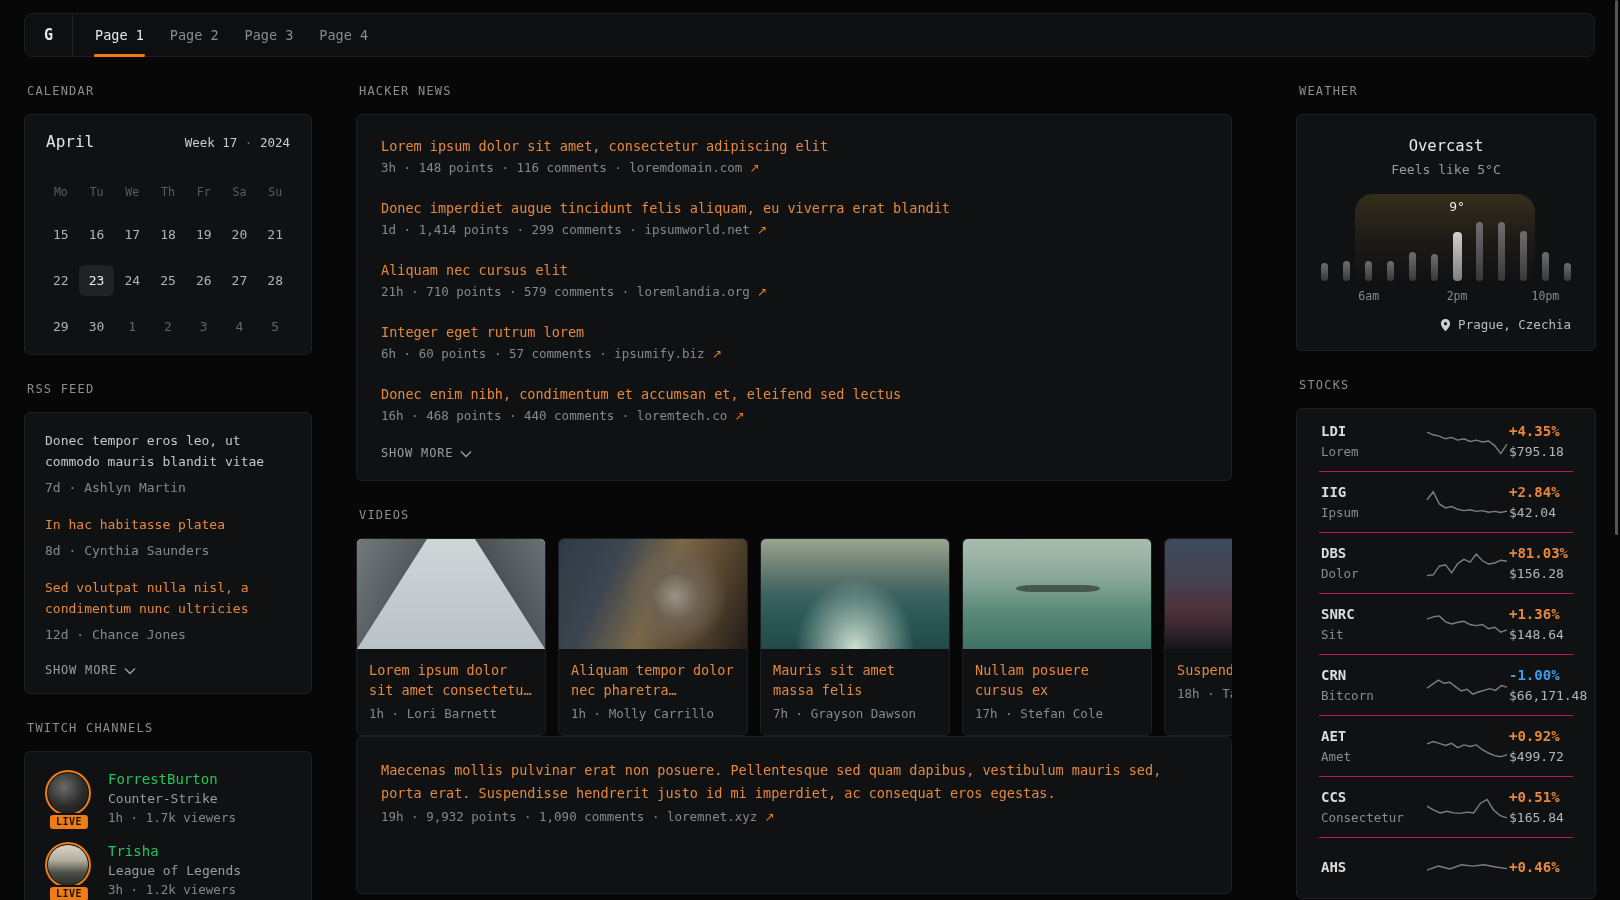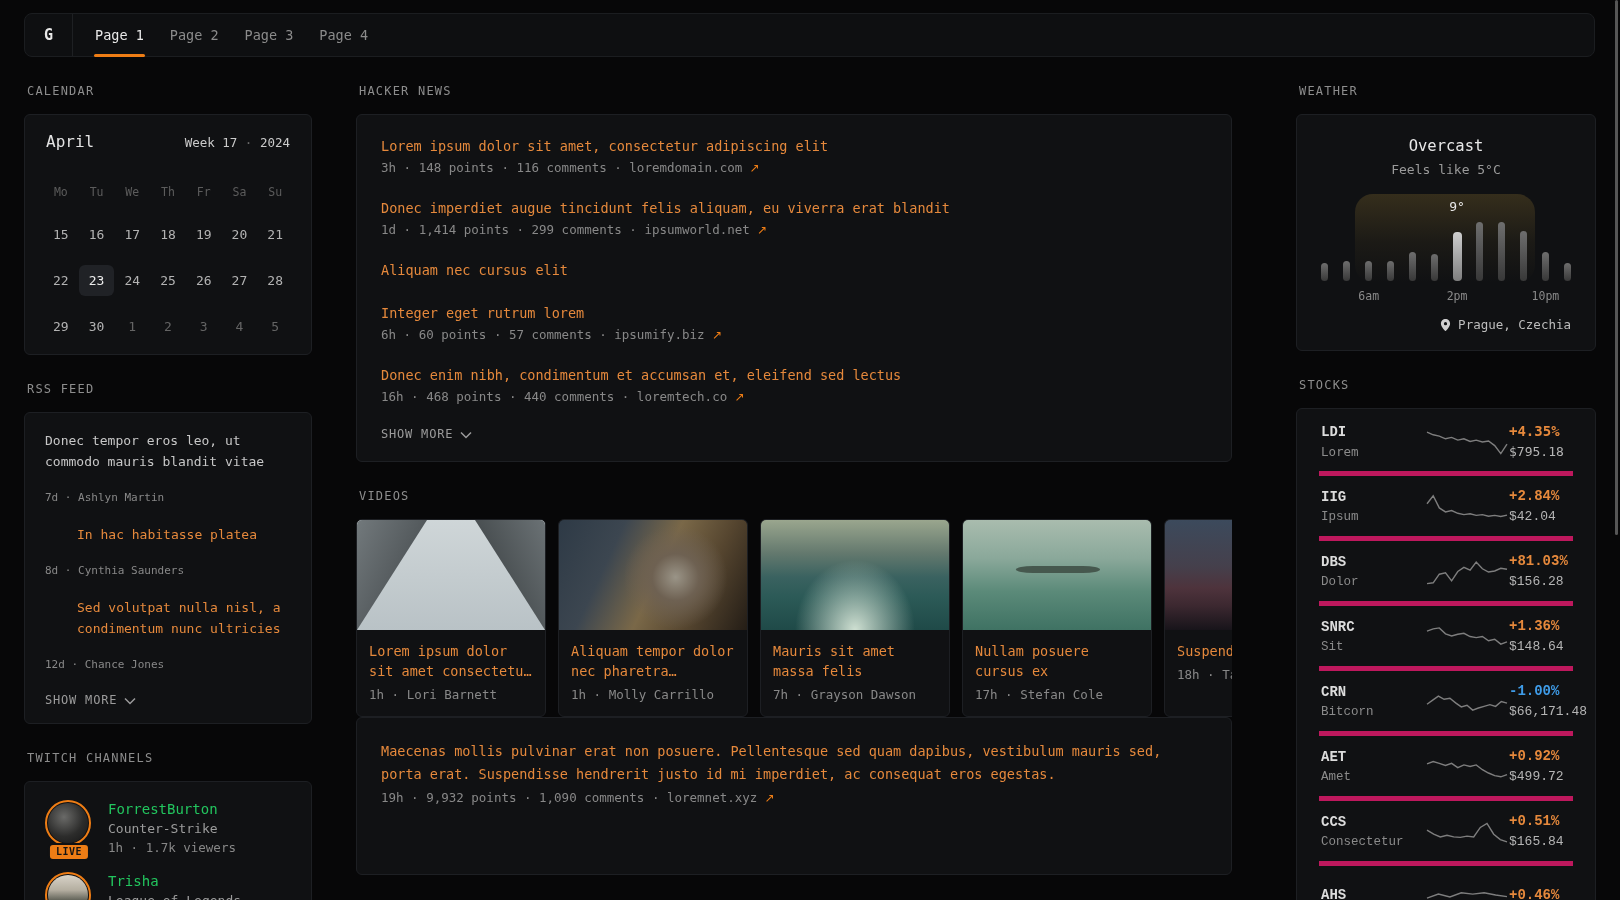--- a/index.html
+++ b/index.html
@@ -48,22 +48,22 @@
   .cal-cell { height:31px; display:flex; align-items:center; justify-content:center;
     font-size:13px; color:#b3b3b3;margin-top:15px; }
   .cal-cell.hdr { color:#5c5c5c; font-size:11.5px; height:24px; }
   .cal-cell.muted { color:#646464; }
   .cal-cell.sel { background:#202226; border-radius:6px; color:#ececec; }
 
   
   .rss-card { padding:17px 20px 16px; }
   .feed-item { margin-bottom:16px; }
   .feed-title { font-size:13px; line-height:21px; color:#c7c7c7; cursor:pointer; display:block; }
-  .feed-title.accent { color:var(--accent);margin-left:32px; }
-  .feed-meta { font-size:11px; color:#888; margin-top:16px; line-height:20px; }
+  .feed-title.accent { color:var(--accent); }
+  .feed-meta { font-size:13px; color:#888; margin-top:6px; line-height:20px; }
   .show-more { display:flex; align-items:center; gap:7px; font-size:12px;
     color:#9b9b9b; letter-spacing:.8px; cursor:pointer; margin-top:18px; }
   .show-more svg { margin-top:2px; }
 
   
   .twitch-card { padding:18px 20px 20px; min-height:232px; }
   .tw-row { display:flex; gap:15px; margin-bottom:17px; }
   .tw-row:last-child { margin-bottom:0; }
   .tw-avatar-wrap { position:relative; width:48px; flex:none; }
   .tw-avatar { width:46px; height:46px; border-radius:50%; border:2px solid var(--accent-strong);
@@ -132,21 +132,21 @@
   .w-temp { position:absolute; bottom:89px; transform:translateX(-50%);
     font-size:13px; color:#e8e8e8; }
   .w-time { position:absolute; bottom:0; transform:translateX(-50%);
     font-size:11.5px; color:#8a8a8a; }
   .w-loc { display:flex; align-items:center; justify-content:flex-end; gap:7px;
     margin-top:14px; font-size:12.5px; color:#bdbdbd; }
 
   
   .stocks-card { padding:2px 22px; }
   .stock-row { display:flex; align-items:center; padding:12px 2px; }
-  .stock-row + .stock-row { border-top:5px solid #be185d;font-family:Liberation Mono, monospace; }
+  .stock-row + .stock-row { border-top:1px solid #be185d; }
   .st-left { width:104px; flex:none; }
   .st-sym { font-size:14px; font-weight:bold; color:#dcdcdc; }
   .st-name { font-size:12.5px; color:#8b8b8b; margin-top:5px; }
   .st-spark { flex:none; width:84px; height:34px; }
   .st-right { flex:1; text-align:left; }
   .st-change { font-size:14px; font-weight:bold; color:var(--accent); }
   .st-change.neg { color:var(--negative); }
   .st-price { font-size:13px; color:#b5b5b5; margin-top:5px; }
 
   .scroll-thumb { position:absolute; top:0; right:2px; width:3px; height:535px;
@@ -277,21 +277,21 @@
           </div>
       </div>
     </div>
 
     <div class="col-mid">
       <div class="section-label">HACKER NEWS</div>
       <div class="card hn-card">
         <div id="hn-items">
             <div class="hn-item"><span class="hn-title">Lorem ipsum dolor sit amet, consectetur adipiscing elit</span><div class="hn-meta">3h · 148 points · 116 comments · loremdomain.com <span class="ext-arrow">↗</span></div></div>
             <div class="hn-item"><span class="hn-title">Donec imperdiet augue tincidunt felis aliquam, eu viverra erat blandit</span><div class="hn-meta">1d · 1,414 points · 299 comments · ipsumworld.net <span class="ext-arrow">↗</span></div></div>
-            <div class="hn-item"><span class="hn-title">Aliquam nec cursus elit</span></div>
+            <div class="hn-item"><span class="hn-title">Aliquam nec cursus elit</span><div class="hn-meta">21h · 710 points · 579 comments · loremlandia.org <span class="ext-arrow">↗</span></div></div>
             <div class="hn-item"><span class="hn-title">Integer eget rutrum lorem</span><div class="hn-meta">6h · 60 points · 57 comments · ipsumify.biz <span class="ext-arrow">↗</span></div></div>
             <div class="hn-item"><span class="hn-title">Donec enim nibh, condimentum et accumsan et, eleifend sed lectus</span><div class="hn-meta">16h · 468 points · 440 comments · loremtech.co <span class="ext-arrow">↗</span></div></div>
           </div>
         <div class="show-more">
           <span>SHOW MORE</span>
           <svg width="12" height="8" viewBox="0 0 12 8">
               <path d="M1 1.5 L6 6.5 L11 1.5" stroke="currentColor" fill="none" stroke-width="1.5"></path>
             </svg>
         </div>
       </div>

